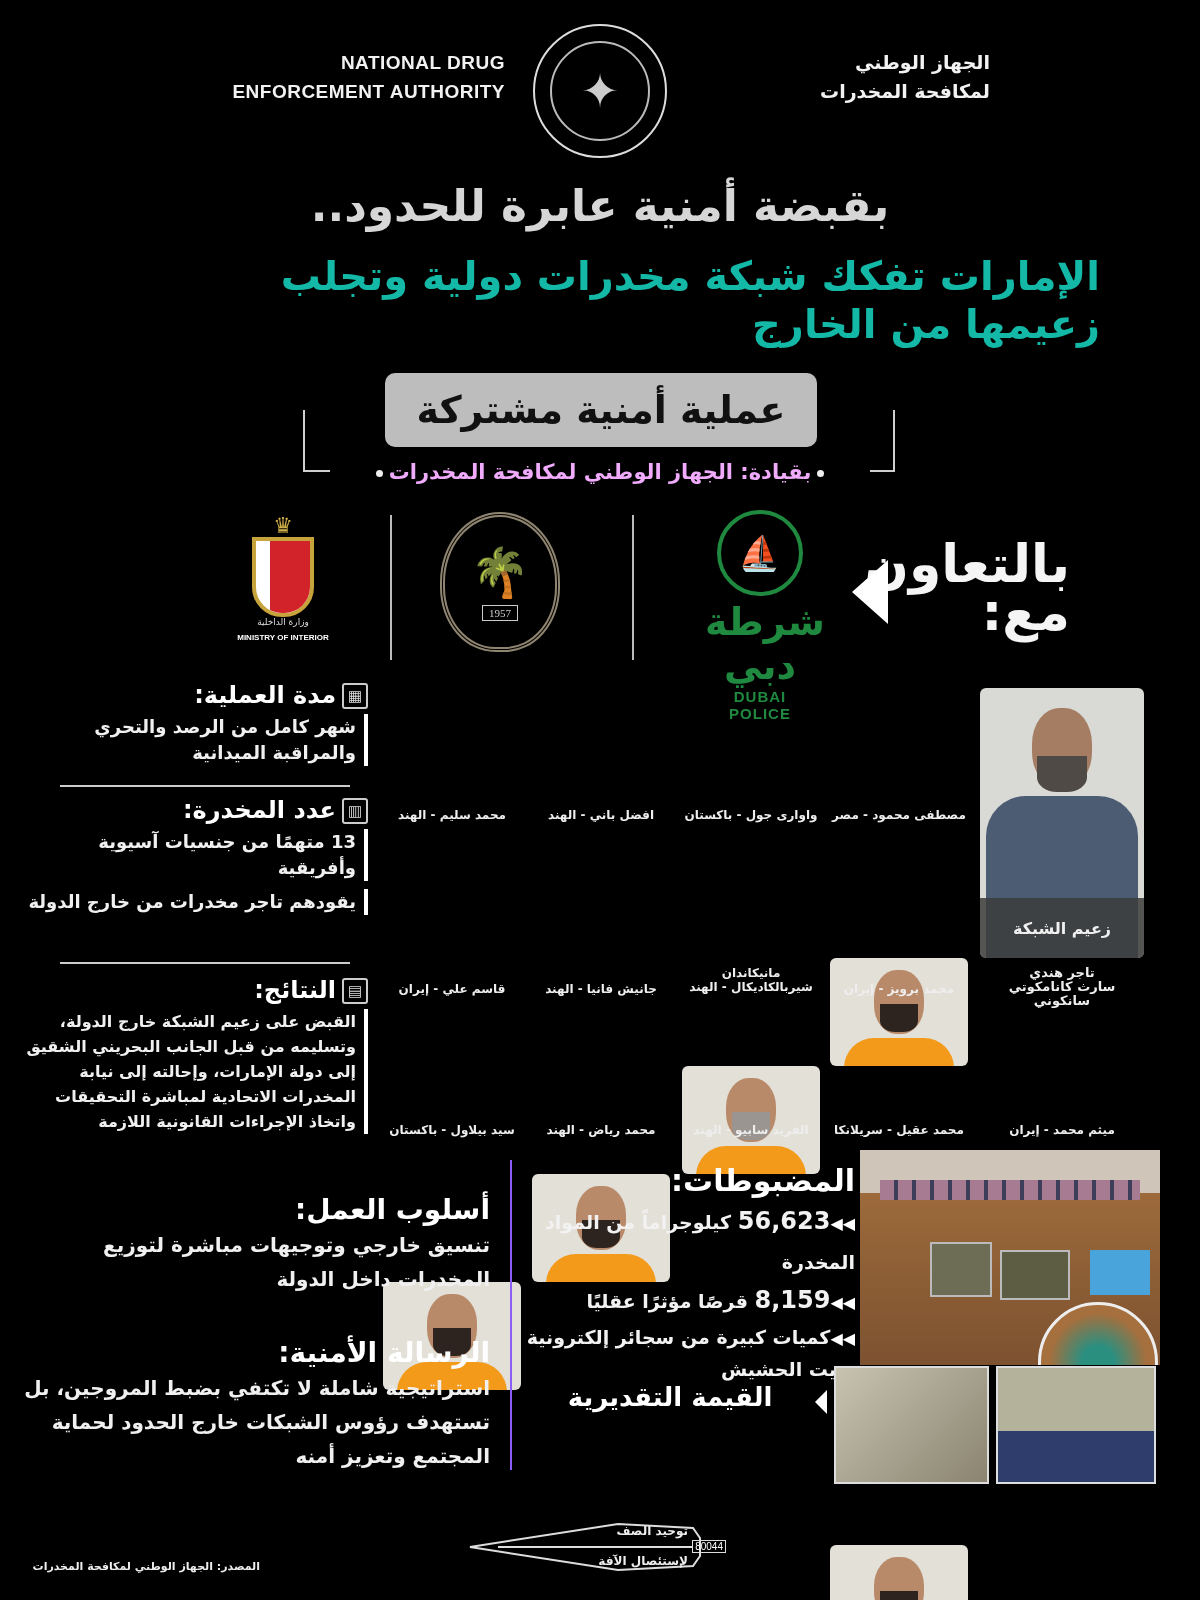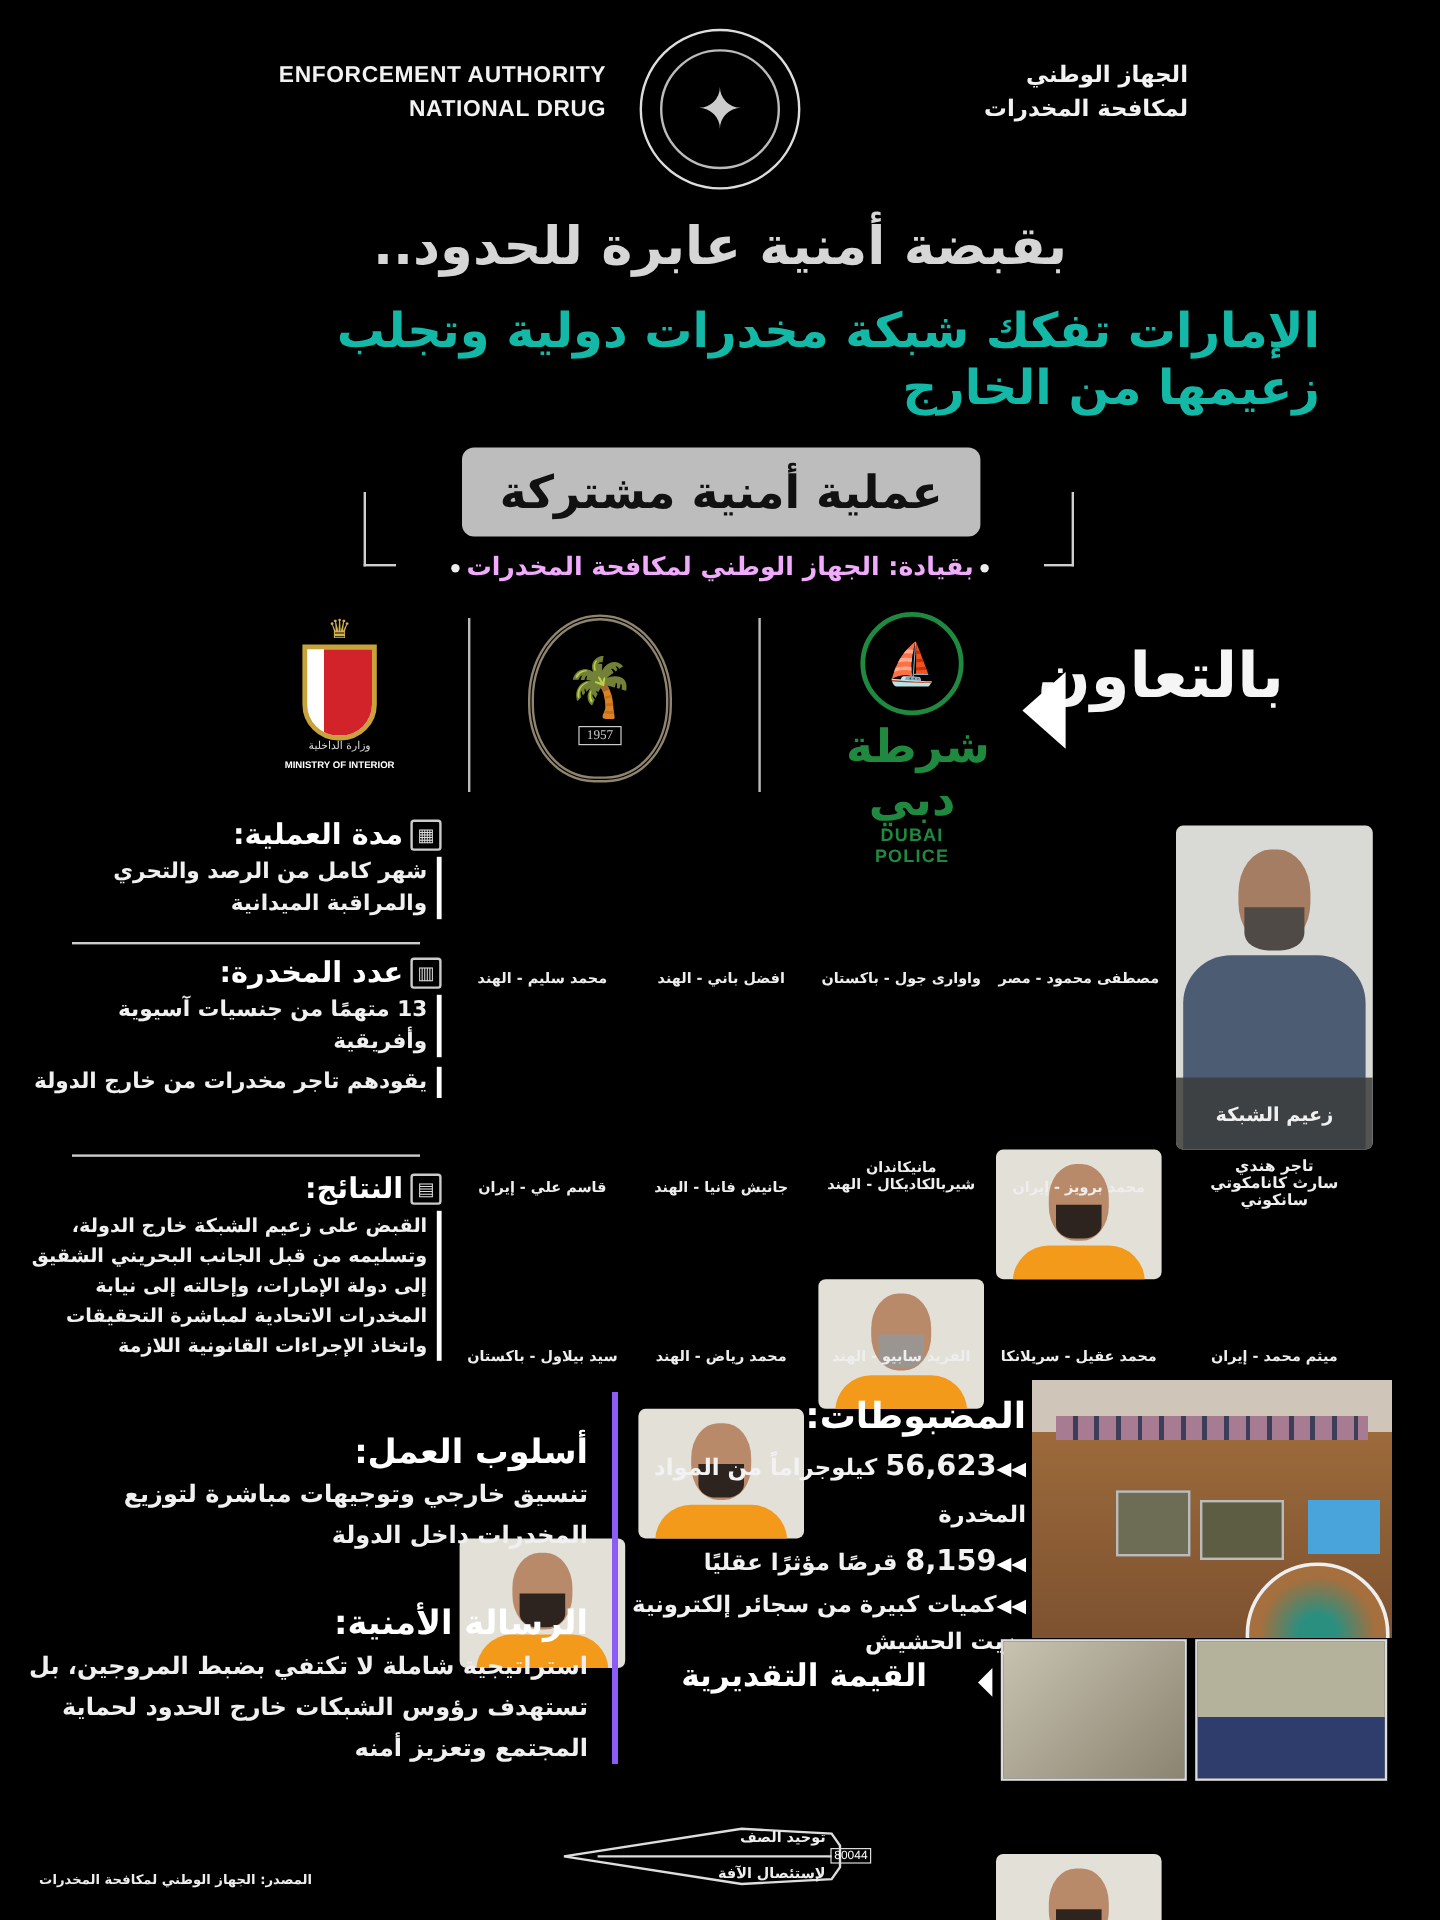--- a/index.html
+++ b/index.html
@@ -49,21 +49,21 @@
   .cap{width:140px;text-align:center;font-size:12px;font-weight:bold;color:#eee;line-height:14px}
   .leader-ph{left:980px;top:688px;width:164px;height:270px;border-radius:6px;overflow:hidden;background:#d9d9d5;position:relative}
   .leader-ph .head{position:absolute;left:52px;top:20px;width:60px;height:80px;border-radius:45%;background:#a57d62}
   .leader-ph .beard{position:absolute;left:57px;top:68px;width:50px;height:36px;border-radius:0 0 40% 40%;background:#4f4a45}
   .leader-ph .body{position:absolute;left:6px;top:108px;width:152px;height:170px;border-radius:40px 40px 0 0;background:#4b5c73}
   .leader-tag{position:absolute;left:0;bottom:0;width:100%;height:60px;background:rgba(60,60,60,.85);display:flex;align-items:center;justify-content:center;font-size:16px;font-weight:bold;color:#f0f0f0}
   
   .bsec{left:20px;width:470px;text-align:right}
   .bsec h3{font-size:28px;font-weight:bold;line-height:36px}
   .bsec p{font-size:20px;font-weight:bold;line-height:34px;color:#f0f0f0}
-  .seized{left:510px;top:1160px;width:345px;text-align:right;border-left:5px solid #8b5cf6;padding-left:6px;height:310px}
+  .seized{left:510px;top:1160px;width:345px;text-align:right;border-left:2px solid #8b5cf6;padding-left:6px;height:310px}
   .seized h3{font-size:30px;font-weight:bold;line-height:42px}
   .seized .it{font-size:19px;font-weight:bold;line-height:38px;color:#f2f2f2}
   .seized .it b{font-size:24px}
   .seized .arr{color:#fff;font-size:16px}
   .seizedPhoto{left:860px;top:1150px;width:300px;height:215px;background:linear-gradient(#cfc6b9 0,#cfc6b9 20%,#9c6a3b 20%,#7d5230 100%);overflow:hidden}
   .seizedPhoto .rowbox{position:absolute;left:20px;top:30px;width:260px;height:20px;background:repeating-linear-gradient(90deg,#a77b92 0 14px,#3d3f5a 14px 18px)}
   .seizedPhoto .bag1{position:absolute;left:70px;top:92px;width:62px;height:55px;background:#6d6c55;border:2px solid #bbb}
   .seizedPhoto .bag2{position:absolute;left:140px;top:100px;width:70px;height:50px;background:#5d5d44;border:2px solid #bbb}
   .seizedPhoto .blue{position:absolute;left:230px;top:100px;width:60px;height:45px;background:#4aa4dc}
   .seizedPhoto .circ{position:absolute;left:178px;top:152px;width:120px;height:120px;border-radius:50%;border:3px solid #eee;background:radial-gradient(circle,#2b8f80 20%,#a56f3e 60%)}
@@ -76,22 +76,22 @@
   .photoB{left:996px;top:1366px;width:160px;height:118px;background:linear-gradient(#b5b29c 0 55%,#2f3d6d 55% 100%);border:2px solid #ddd}
   .spear{left:468px;top:1518px;width:260px;height:58px}
   .spear .t{position:absolute;right:40px;font-size:12px;font-weight:bold;color:#eee}
   .spear .num{position:absolute;right:2px;top:22px;font-size:10px;border:1px solid #ddd;padding:0 2px;font-family:"Liberation Sans",sans-serif}
   .source{left:20px;top:1560px;width:240px;text-align:left;font-size:11px;font-weight:bold;color:#eee}
 </style>
 </head>
 <body>
 
 <div class="abs hdr-en">
+  <div>NATIONAL DRUG</div>
   <div>ENFORCEMENT AUTHORITY</div>
-  <div>NATIONAL DRUG</div>
 </div>
 <div class="abs seal">
     <div class="inner">✦</div>
   </div>
 <div class="abs hdr-ar rtl">
   <div>الجهاز الوطني</div>
   <div>لمكافحة المخدرات</div>
 </div>
 
 <div class="abs t1 rtl">بقبضة أمنية عابرة للحدود..</div>
@@ -100,20 +100,21 @@
   <div>زعيمها من الخارج</div>
 </div>
 <div class="abs frame"></div>
 <div class="abs pill rtl">عملية أمنية مشتركة</div>
 <div class="abs lead rtl">
   <span class="dot"></span><span>بقيادة: الجهاز الوطني لمكافحة المخدرات</span><span class="dot"></span>
 </div>
 
 <div class="abs coop rtl">
   <div>بالتعاون</div>
+  <div>مع:</div>
 </div>
 <div class="abs arrowL"></div>
 <div class="abs logo-dubai">
   <div class="dp-circle">⛵</div>
   <div class="dp-ar">شرطة دبي</div>
   <div class="dp-en">DUBAI POLICE</div>
 </div>
 <div class="abs vsep" style="left:632px"></div>
 <div class="abs logo-guard">
   <span>🌴</span>

